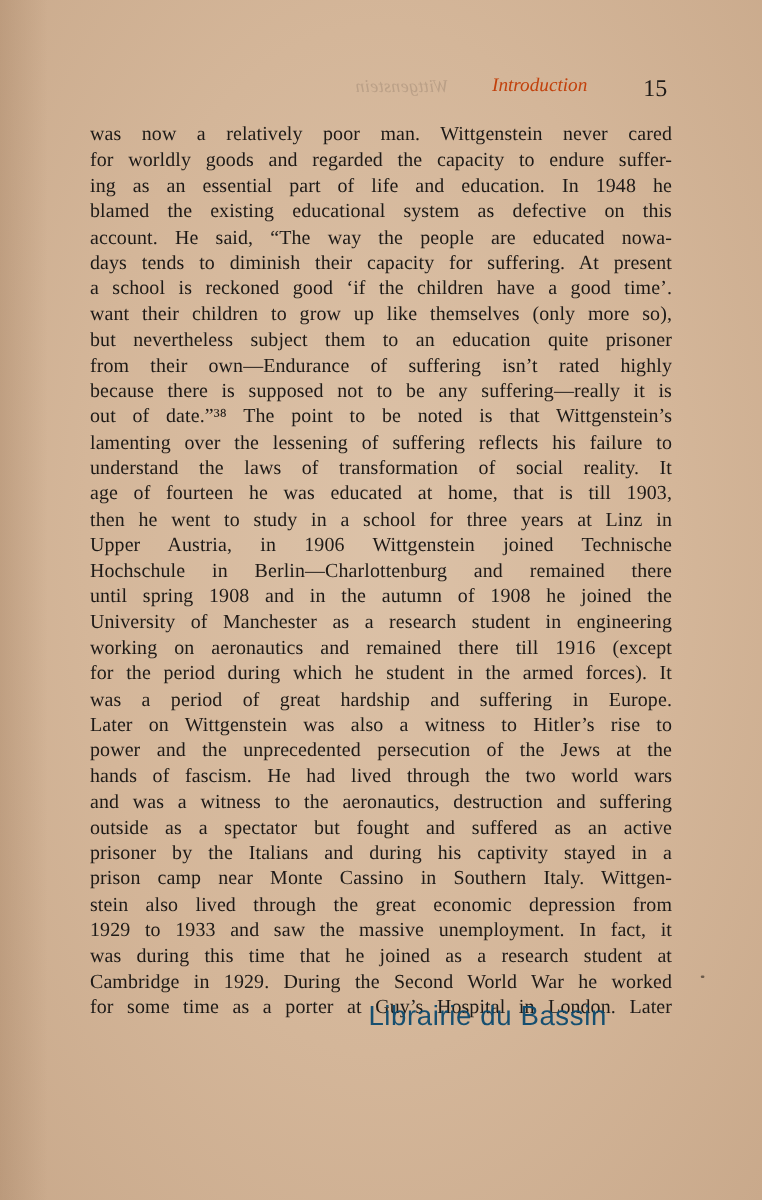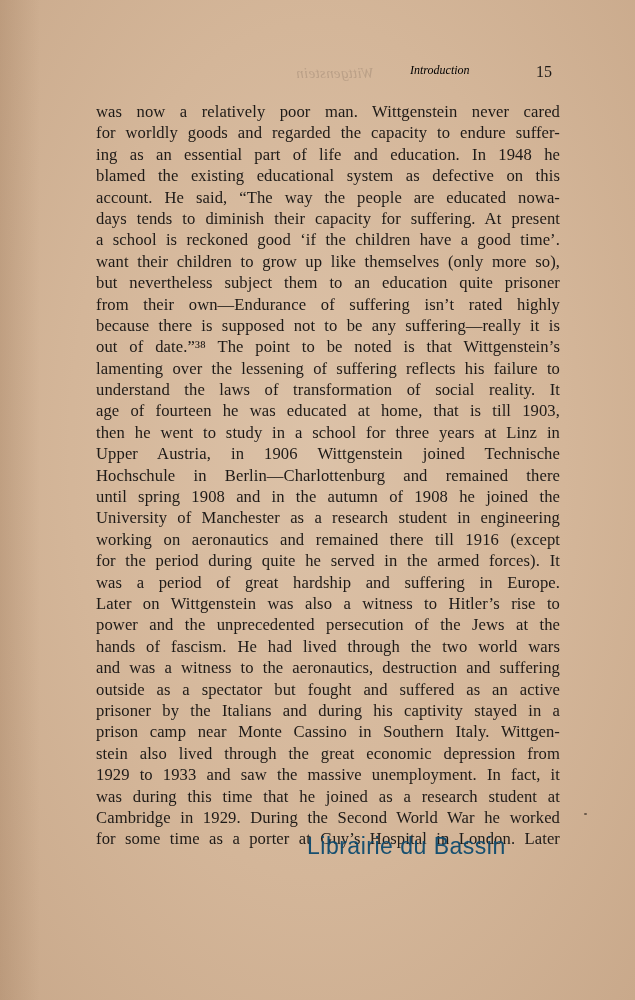--- a/index.html
+++ b/index.html
@@ -41,46 +41,45 @@
       font-style: italic;
       color: rgba(120, 100, 85, 0.28);
       transform: scaleX(-1);
       letter-spacing: 0.3px;
     }
     .head-title {
       position: absolute;
       left: 410px;
       top: 0;
       font-style: italic;
-      font-size: 12px;
-      color: #000000;
+      font-size: 16px;
+      color: #c2410c;
     }
     .page-number {
       position: absolute;
       left: 536px;
       top: 0;
-      font-size: 16px;
+      font-size: 20px;
       color: #1e1a17;
     }
     .body-text {
       position: absolute;
       left: 75px;
       top: 101px;
       width: 485px;
     }
     .line {
       display: block;
       height: 21.4px;
       line-height: 21.4px;
       font-size: 16.6px;
       white-space: nowrap;
       text-align: justify;
       text-align-last: justify;
       letter-spacing: 0.1px;
-      margin-left: 21px;
     }
     .line.last {
       text-align-last: justify;
     }
     .watermark {
       position: absolute;
       left: 307px;
       top: 833px;
       font-family: "Liberation Sans", "DejaVu Sans", sans-serif;
       font-size: 23px;
@@ -126,21 +125,21 @@
     <span class="line">out of date.”³⁸ The point to be noted is that Wittgenstein’s</span>
     <span class="line">lamenting over the lessening of suffering reflects his failure to</span>
     <span class="line">understand the laws of transformation of social reality. It</span>
     <span class="line">age of fourteen he was educated at home, that is till 1903,</span>
     <span class="line">then he went to study in a school for three years at Linz in</span>
     <span class="line">Upper Austria, in 1906 Wittgenstein joined Technische</span>
     <span class="line">Hochschule in Berlin—Charlottenburg and remained there</span>
     <span class="line">until spring 1908 and in the autumn of 1908 he joined the</span>
     <span class="line">University of Manchester as a research student in engineering</span>
     <span class="line">working on aeronautics and remained there till 1916 (except</span>
-    <span class="line">for the period during quite he served in the armed forces). It</span>
+    <span class="line">for the period during which he student in the armed forces). It</span>
     <span class="line">was a period of great hardship and suffering in Europe.</span>
     <span class="line">Later on Wittgenstein was also a witness to Hitler’s rise to</span>
     <span class="line">power and the unprecedented persecution of the Jews at the</span>
     <span class="line">hands of fascism. He had lived through the two world wars</span>
     <span class="line">and was a witness to the aeronautics, destruction and suffering</span>
     <span class="line">outside as a spectator but fought and suffered as an active</span>
     <span class="line">prisoner by the Italians and during his captivity stayed in a</span>
     <span class="line">prison camp near Monte Cassino in Southern Italy. Wittgen-</span>
     <span class="line">stein also lived through the great economic depression from</span>
     <span class="line">1929 to 1933 and saw the massive unemployment. In fact, it</span>

